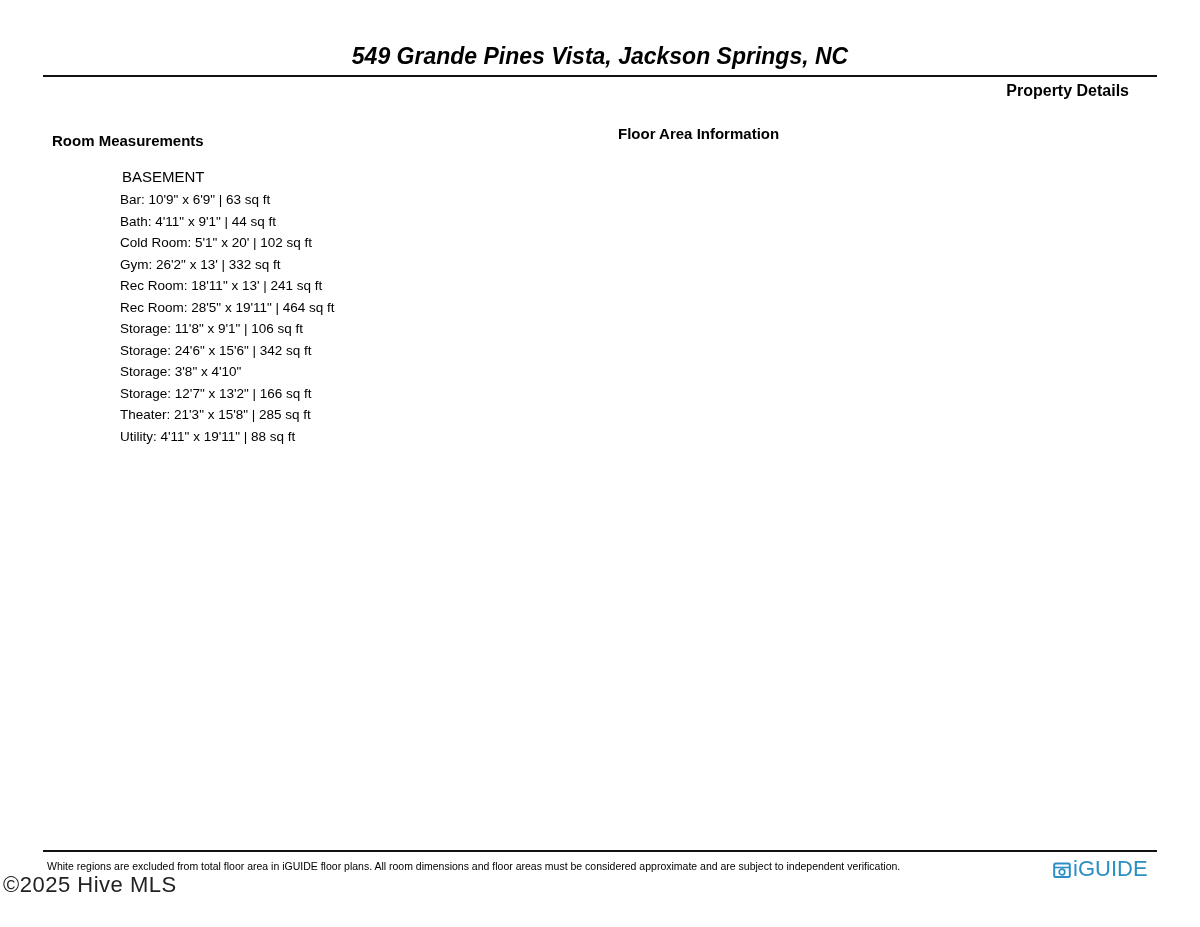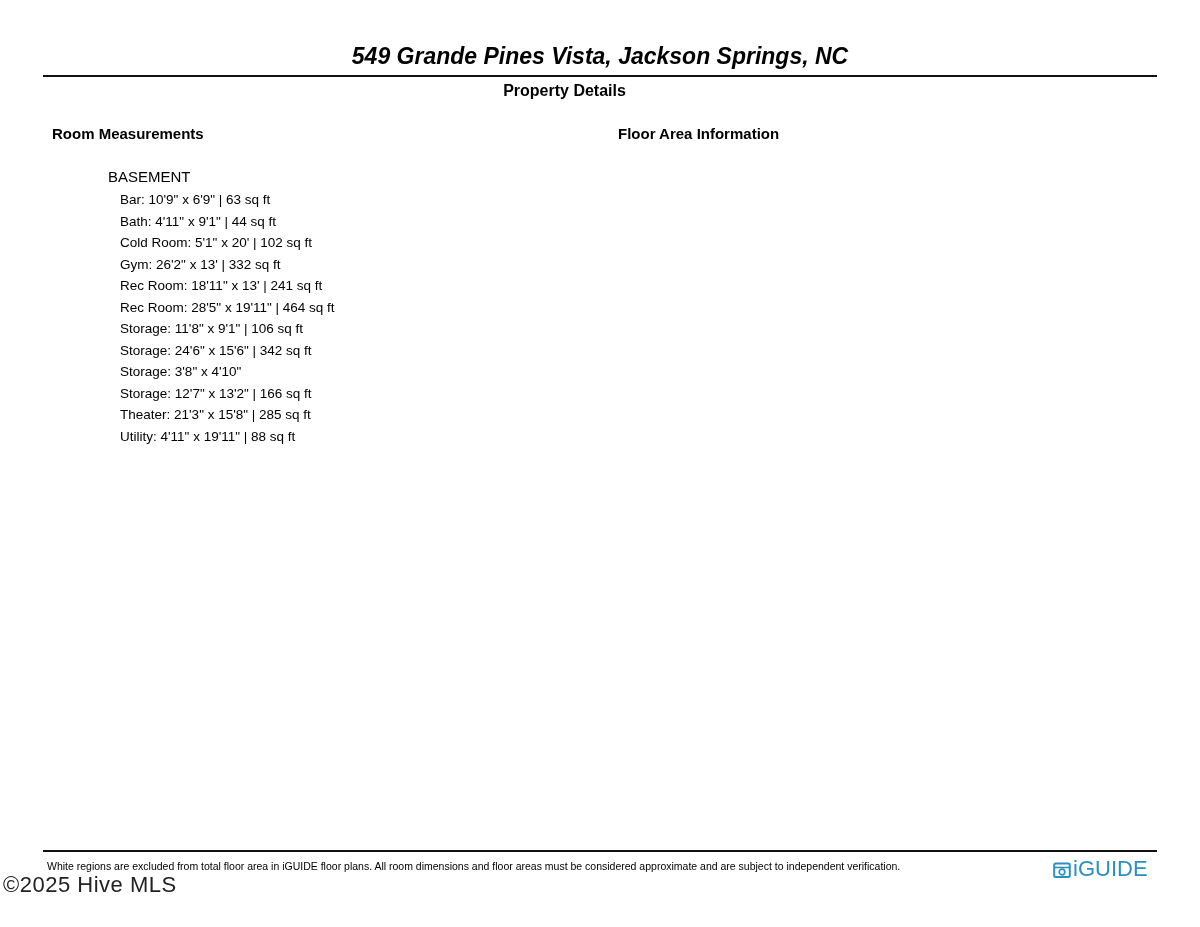--- a/index.html
+++ b/index.html
@@ -32,37 +32,37 @@
       width: 1114px;
       top: 75px;
       height: 2px;
       background: #111;
     }
     .subtitle {
       position: absolute;
       left: 0;
       width: 1129px;
       top: 81px;
-      text-align: center;
+      text-align: right;
       font-size: 16px;
       font-weight: bold;
       line-height: 20px;
     }
     .section-heading {
       position: absolute;
       top: 125px;
       font-size: 15px;
       font-weight: bold;
       line-height: 18px;
     }
-    .rooms-heading { left: 52px; }
+    .rooms-heading { left: 52px; margin-top: 7px; }
     .floor-heading { left: 618px; text-align: right; }
     .floor-name {
       position: absolute;
-      left: 108px;
+      left: 122px;
       top: 168px;
       font-size: 15px;
       line-height: 18px;
     }
     .room-list {
       position: absolute;
       left: 120px;
       top: 189px;
       margin: 0;
       padding: 0;

